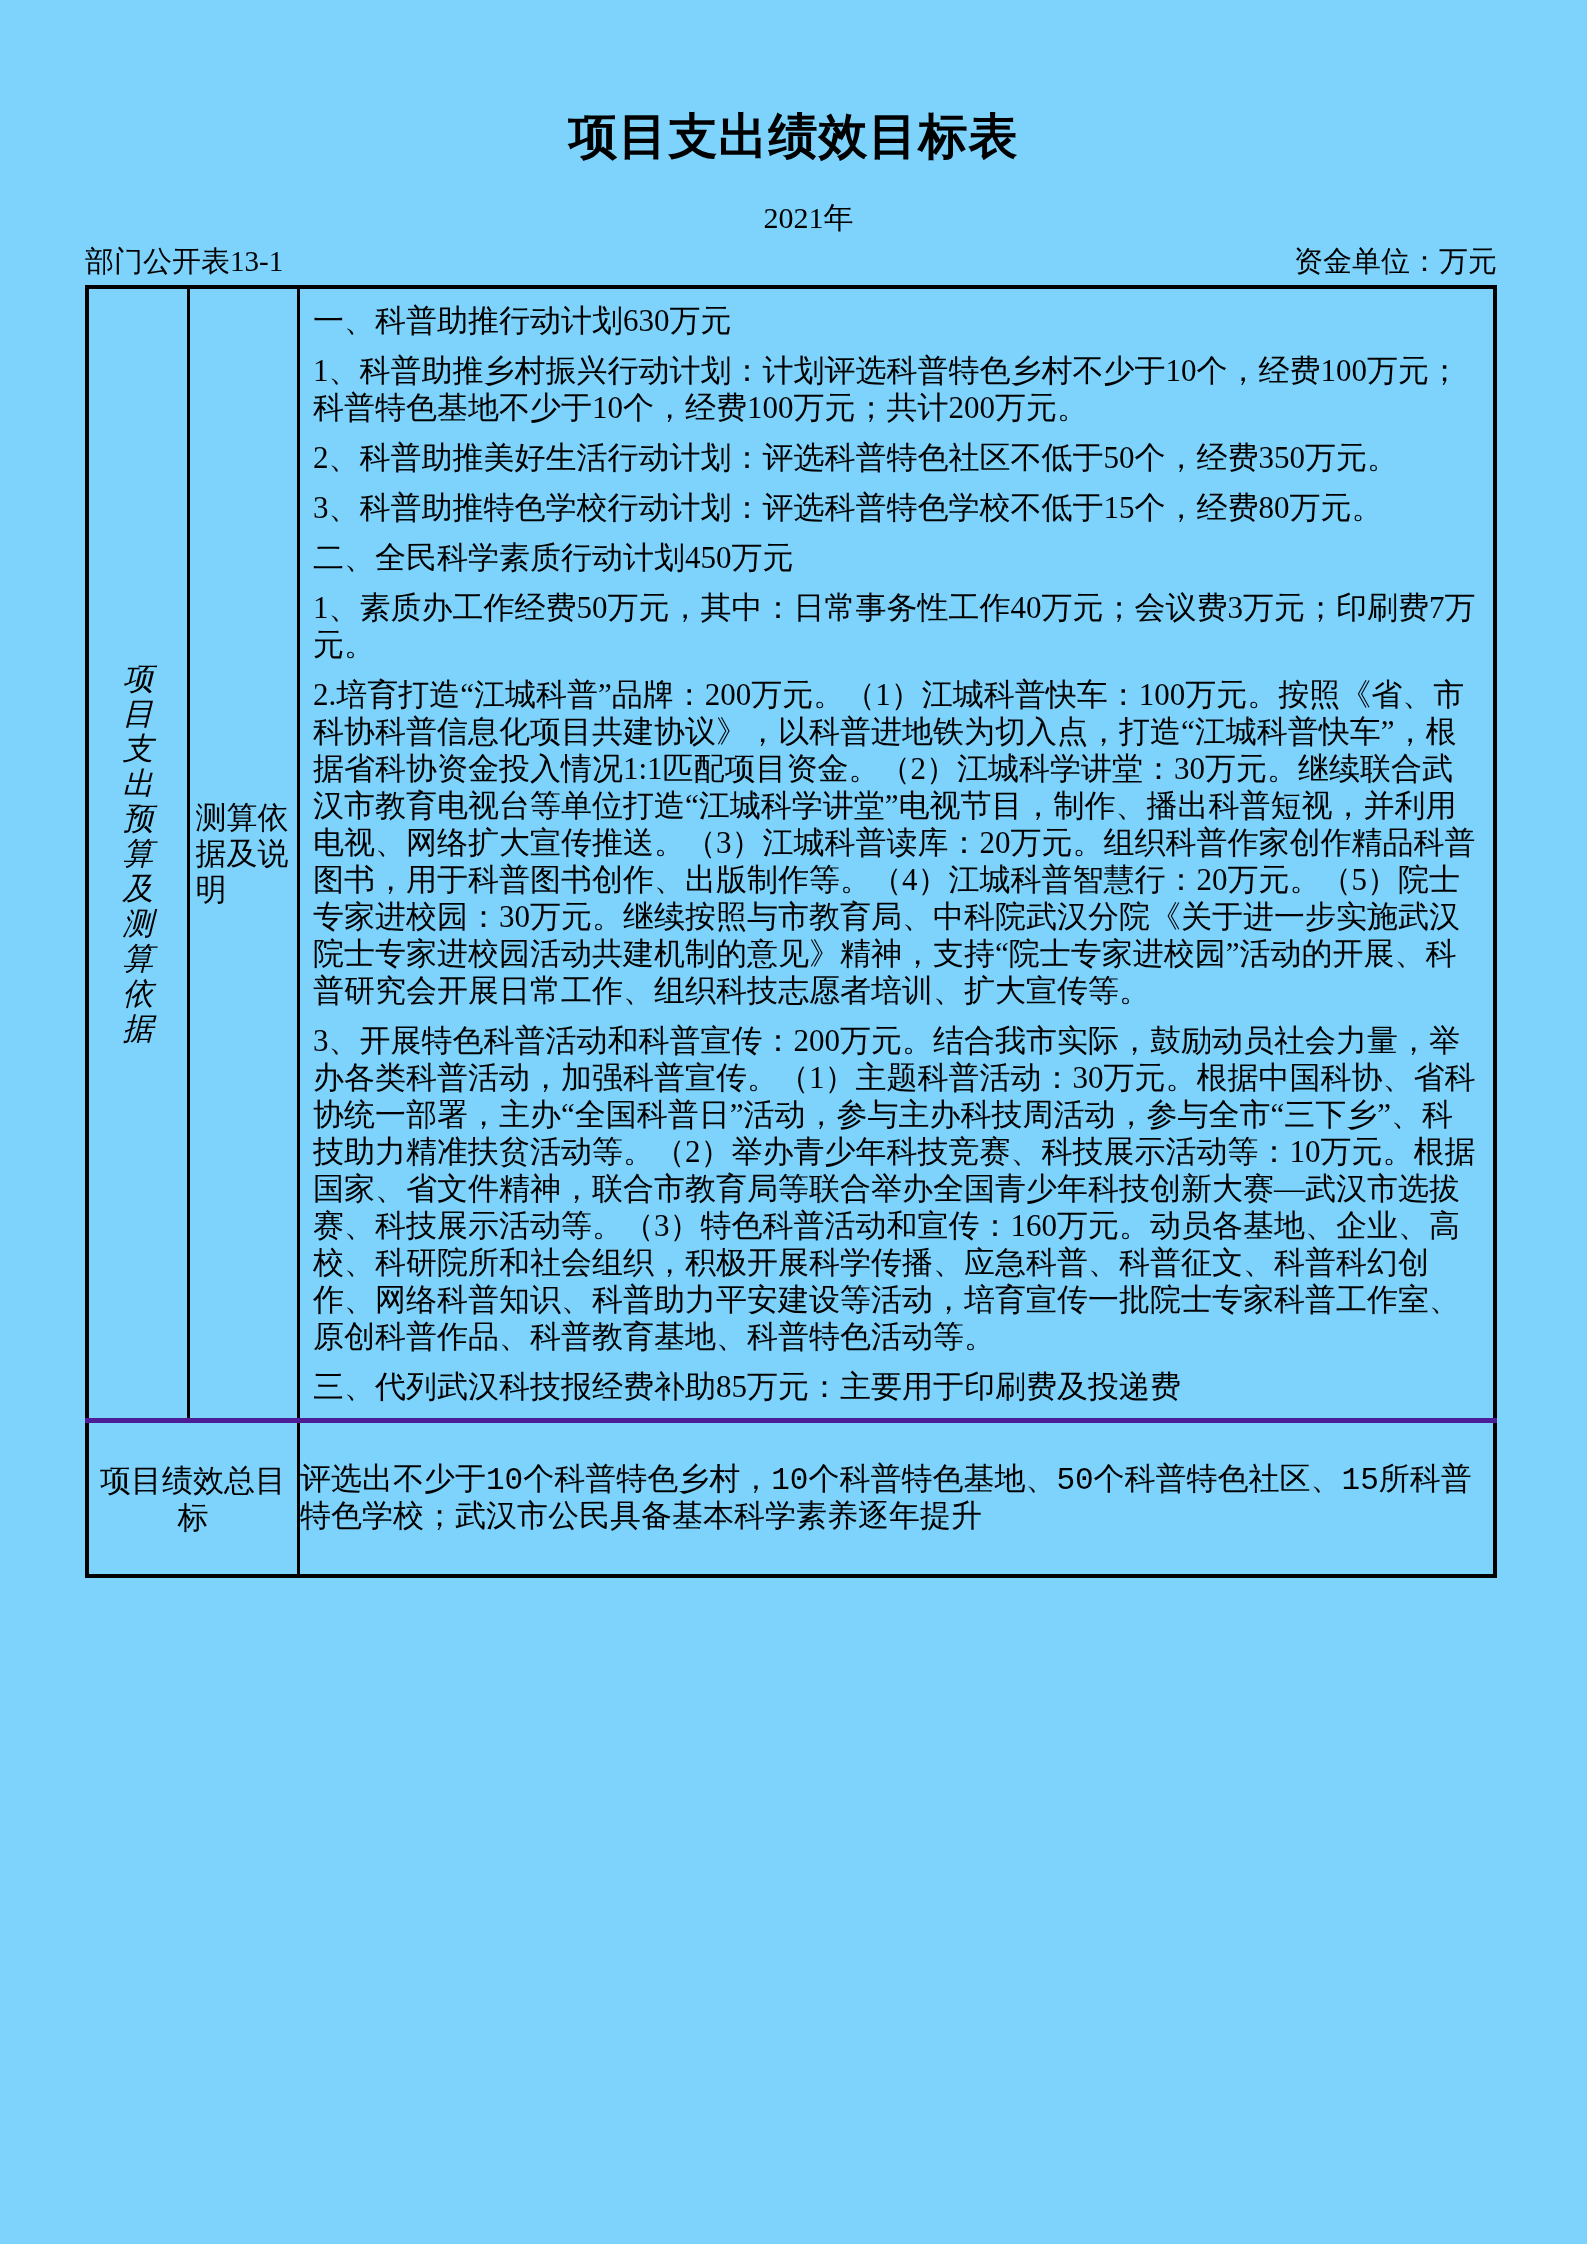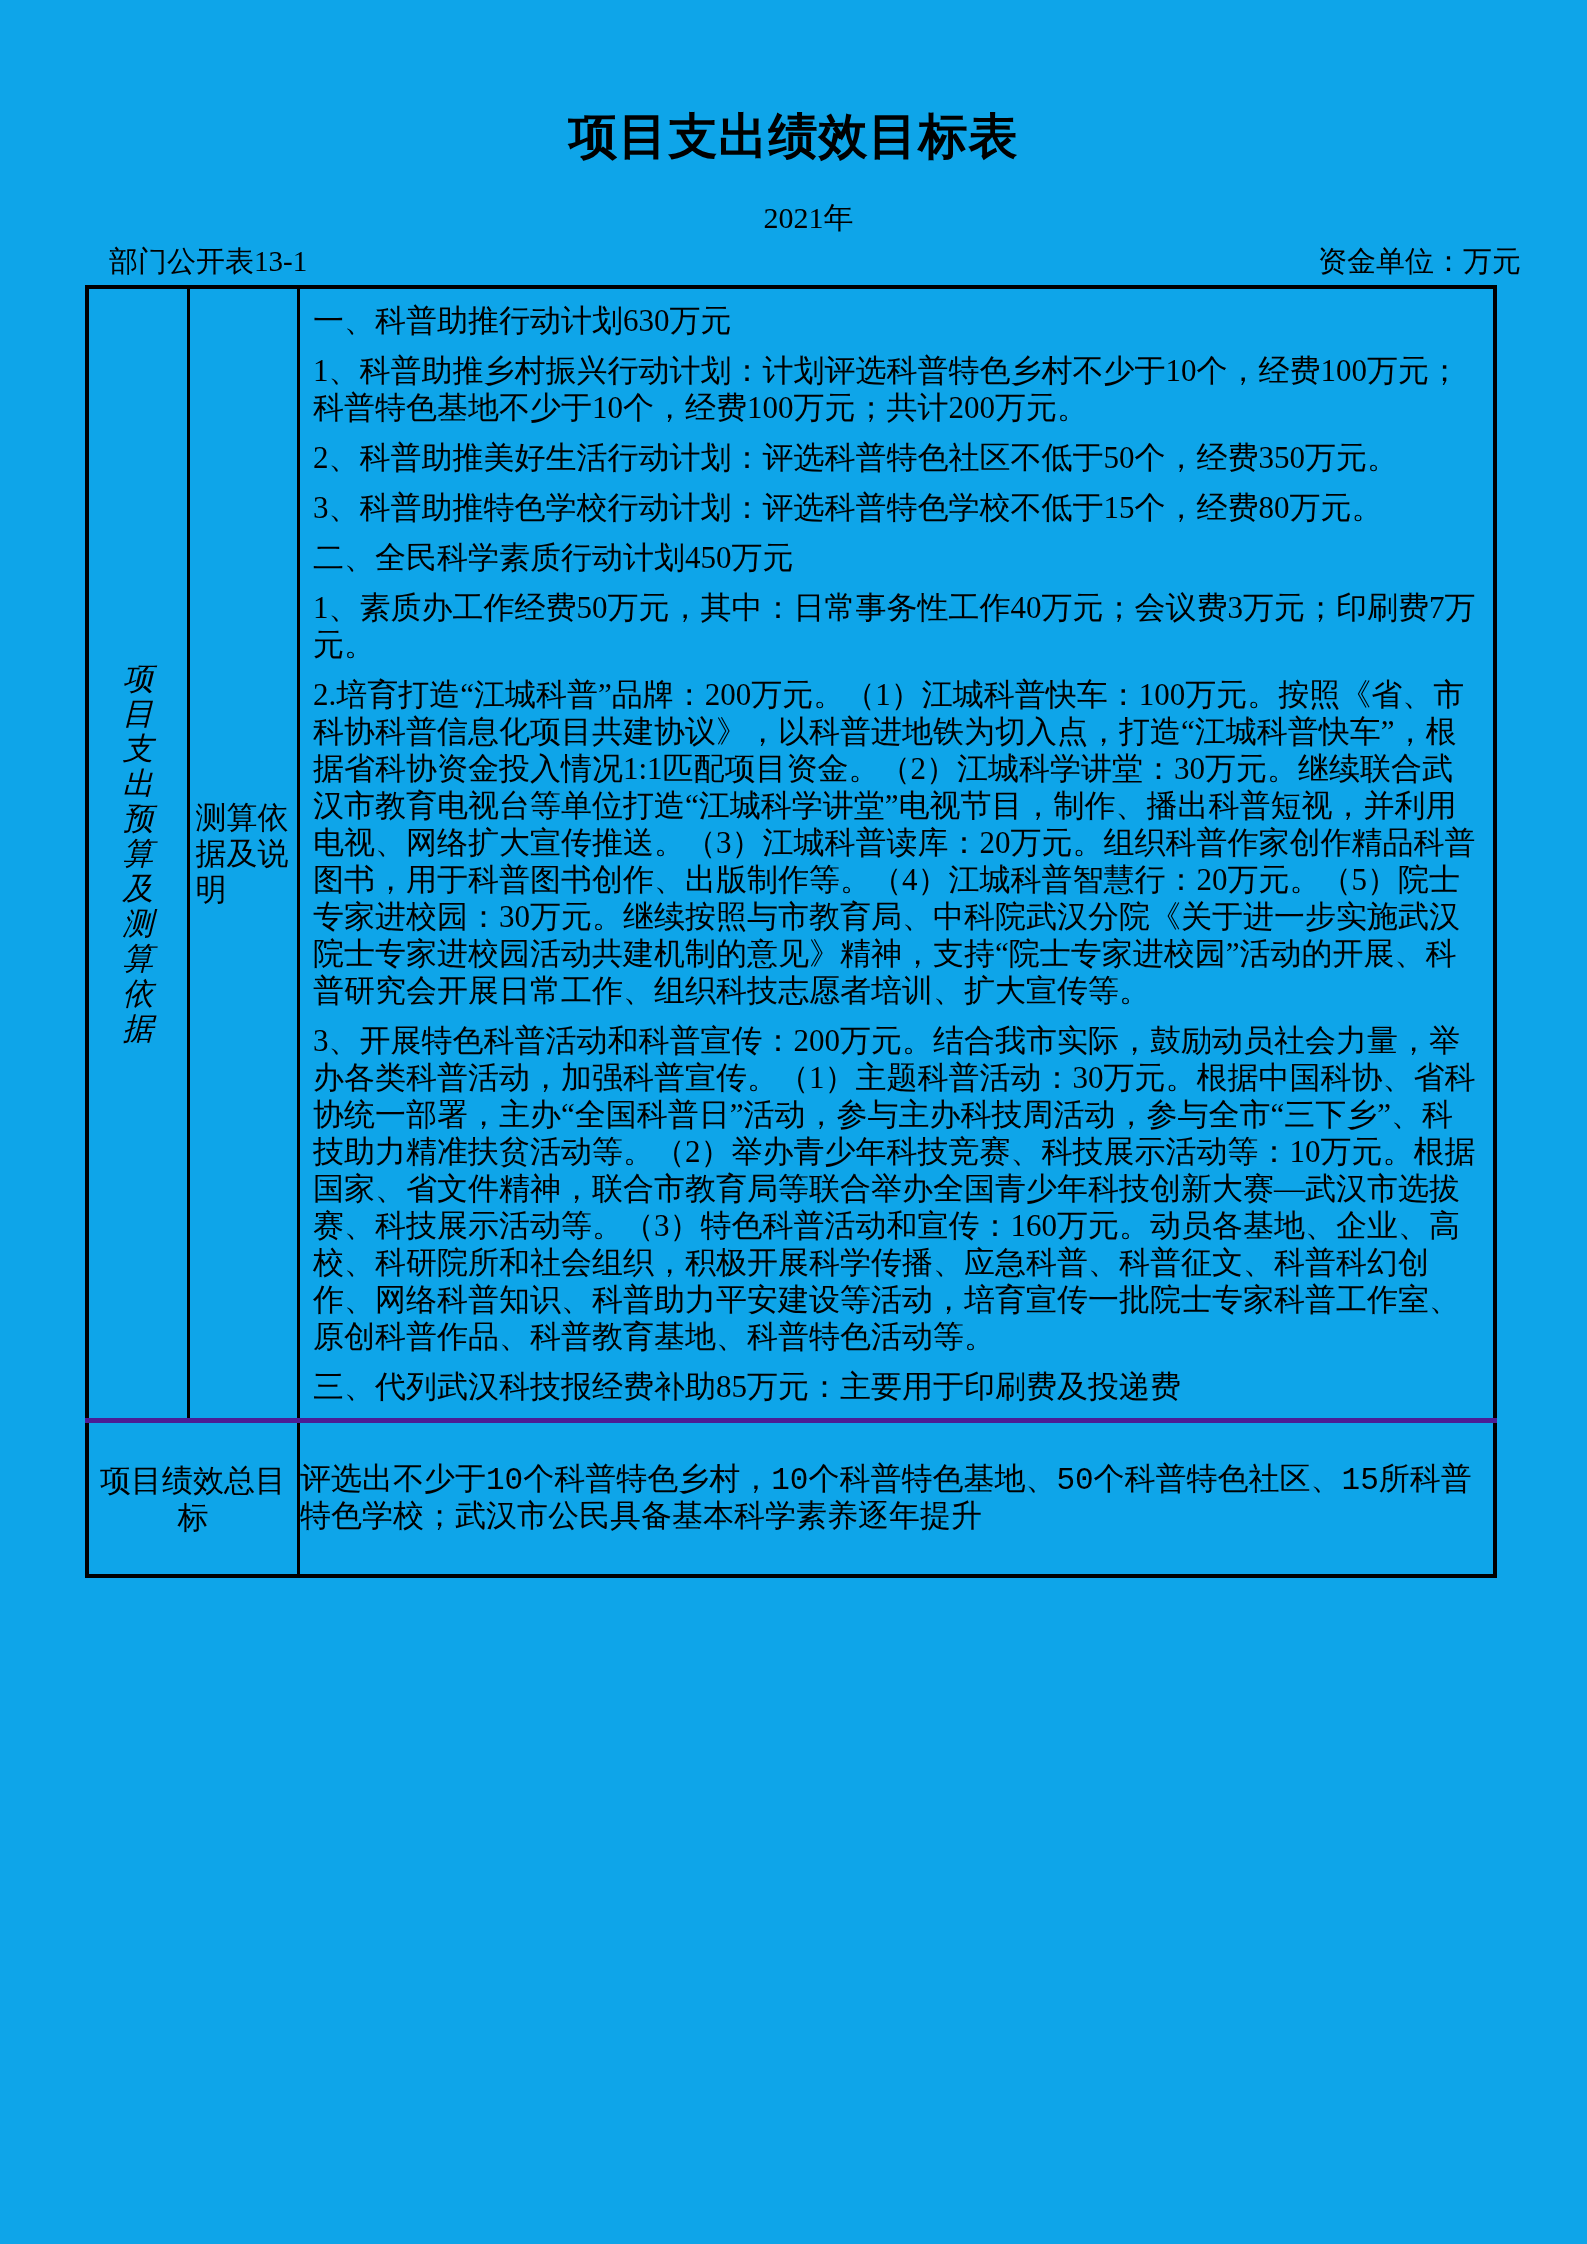--- a/index.html
+++ b/index.html
@@ -1,20 +1,20 @@
 <!DOCTYPE html>
 <html><head>
 <meta charset="utf-8">
 <style>
   html, body { margin: 0; padding: 0; background: #ffffff; }
   .doc {
     position: relative;
     width: 1587px;
     height: 2244px;
-    background: #0ea5e9;
+    background: #7dd3fc;
     color: #000000;
     font-family: "Liberation Serif", "DejaVu Serif", serif;
     overflow: hidden;
   }
   .title {
     position: absolute;
     top: 104px;
     left: 0;
     width: 100%;
     text-align: center;
@@ -31,21 +31,20 @@
     font-size: 30px;
   }
   .meta {
     position: absolute;
     top: 242px;
     left: 85px;
     width: 1412px;
     display: flex;
     justify-content: space-between;
     font-size: 29px;
-    margin-left: 24px;
   }
   table.grid {
     position: absolute;
     top: 285px;
     left: 85px;
     width: 1412px;
     border-collapse: collapse;
     table-layout: fixed;
     border: 4px solid #000;
   }

